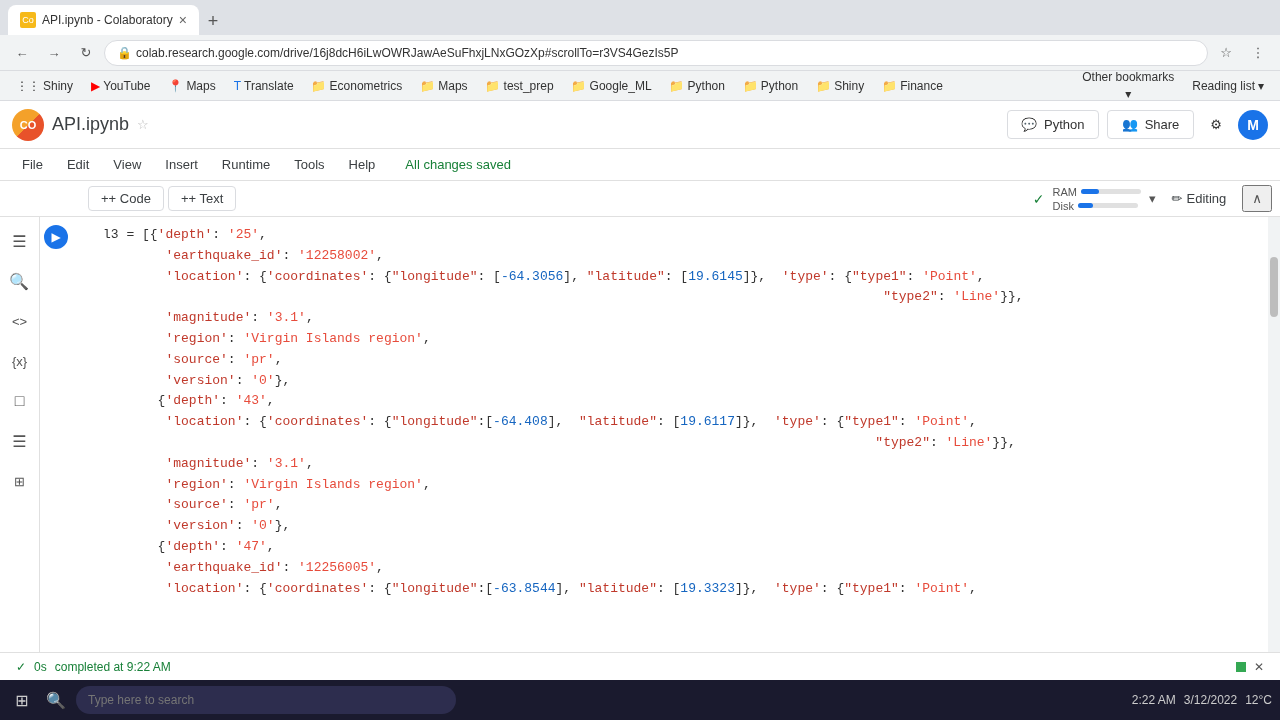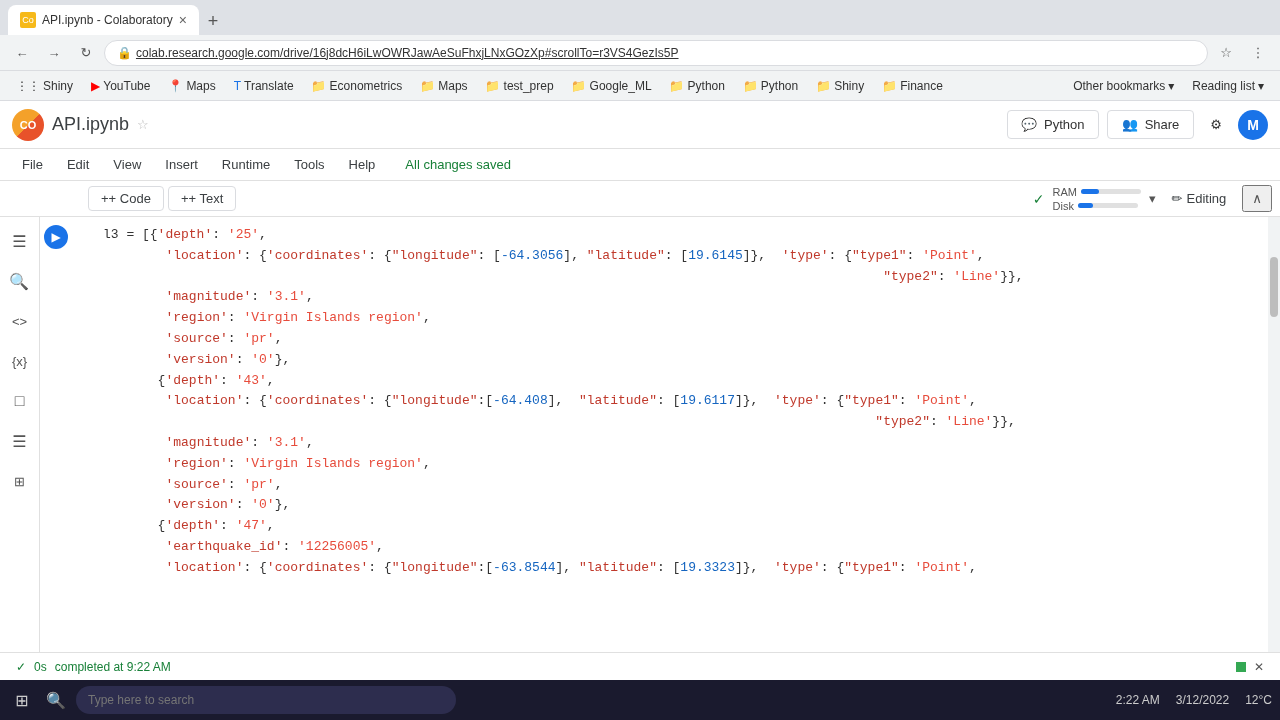--- a/index.html
+++ b/index.html
@@ -2,21 +2,21 @@
 <html><head>
   <meta charset="utf-8">
   <style>
     * { margin: 0; padding: 0; box-sizing: border-box; }
     body { font-family: 'Segoe UI', Arial, sans-serif; background: #fff; width: 1280px; height: 720px; overflow: hidden; font-size: 13px; }
 
     
     .taskbar { height: 40px; background: #1a1a2e; display: flex; align-items: center; padding: 0 8px; gap: 6px; }
     .taskbar-icon { width: 28px; height: 28px; display: flex; align-items: center; justify-content: center; color: #ccc; font-size: 16px; cursor: pointer; }
     .taskbar-search { flex: 1; max-width: 380px; height: 28px; background: #2d2d4e; border: none; border-radius: 14px; color: #ccc; padding: 0 12px; font-size: 12px; }
-    .taskbar-right { margin-left: auto; display: flex; align-items: center; gap: 16px; color: #ccc; font-size: 12px; }
+    .taskbar-right { margin-left: auto; display: flex; align-items: center; gap: 8px; color: #ccc; font-size: 12px; }
 
     
     .browser { display: flex; flex-direction: column; height: 680px; }
     .tab-bar { height: 35px; background: #dee1e6; display: flex; align-items: flex-end; padding: 0 8px; }
     .tab { height: 30px; background: #fff; border-radius: 8px 8px 0 0; padding: 0 12px; display: flex; align-items: center; gap: 6px; font-size: 12px; color: #333; min-width: 180px; }
     .tab .favicon { width: 16px; height: 16px; background: #f6b91a; border-radius: 2px; font-size: 9px; display: flex; align-items: center; justify-content: center; color: white; }
     .tab .close-btn { margin-left: auto; color: #666; cursor: pointer; font-size: 14px; }
     .new-tab-btn { width: 28px; height: 28px; display: flex; align-items: center; justify-content: center; color: #555; font-size: 18px; cursor: pointer; }
 
     .nav-bar { height: 36px; background: #f1f3f4; display: flex; align-items: center; padding: 0 8px; gap: 4px; border-bottom: 1px solid #dadce0; }
@@ -80,21 +80,21 @@
     </div>
     <div class="new-tab-btn">+</div>
   </div>
 
   <div class="nav-bar">
     <div class="nav-btn">←</div>
     <div class="nav-btn">→</div>
     <div class="nav-btn">↻</div>
     <div class="address-bar">
       <span style="color:#188038;margin-right:4px;">🔒</span>
-      <span style="font-size:12px;text-decoration:underline;">colab.research.google.com/drive/16j8dcH6iLwOWRJawAeSuFhxjLNxGOzXp#scrollTo=r3VS4GezIs5P</span>
+      <span style="font-size:12px;">colab.research.google.com/drive/16j8dcH6iLwOWRJawAeSuFhxjLNxGOzXp#scrollTo=r3VS4GezIs5P</span>
     </div>
     <div class="nav-icons">
       <div class="nav-btn">☆</div>
       <div class="nav-btn">⋮</div>
     </div>
   </div>
 
   <div class="bookmarks-bar">
     <div class="bookmark-item">
       <span>⋮⋮</span>
@@ -137,21 +137,21 @@
       <span>Python</span>
     </div>
     <div class="bookmark-item">
       <span>📁</span>
       <span>Shiny</span>
     </div>
     <div class="bookmark-item">
       <span>📁</span>
       <span>Finance</span>
     </div>
-    <div class="bookmark-item" style="margin-left:auto;">
+    <div class="bookmark-item" style="margin-left:auto;flex-direction:column;">
       <span>Other bookmarks</span>
       <span>▾</span>
     </div>
     <div class="bookmark-item">
       <span>Reading list</span>
       <span>▾</span>
     </div>
   </div>
 
   <div class="colab-header">
@@ -239,20 +239,21 @@
     <div class="cell-area" style="position:relative;flex:1;overflow:hidden;background:#fff;">
 
       <div style="position:absolute;left:4px;top:8px;">
         <div class="run-btn active">
           <span>▶</span>
         </div>
       </div>
 
       <div class="code-content" style="user-select:text;">
         <div class="code-line"><span style="color:#333;">l3 = [{</span><span style="color:#c0392b;">'depth'</span><span style="color:#333;">: </span><span style="color:#e74c3c;">'25'</span><span style="color:#333;">,</span></div>
+        <div class="code-line"><span style="color:#333;">        </span><span style="color:#c0392b;">'earthquake_id'</span><span style="color:#333;">: </span><span style="color:#e74c3c;">'12258002'</span><span style="color:#333;">,</span></div>
         <div class="code-line"><span style="color:#333;">        </span><span style="color:#c0392b;">'location'</span><span style="color:#333;">: {</span><span style="color:#c0392b;">'coordinates'</span><span style="color:#333;">: {</span><span style="color:#c0392b;">"longitude"</span><span style="color:#333;">: [</span><span style="color:#1565c0;">-64.3056</span><span style="color:#333;">], </span><span style="color:#c0392b;">"latitude"</span><span style="color:#333;">: [</span><span style="color:#1565c0;">19.6145</span><span style="color:#333;">]}, </span><span style="color:#c0392b;"> 'type'</span><span style="color:#333;">: {</span><span style="color:#c0392b;">"type1"</span><span style="color:#333;">: </span><span style="color:#e74c3c;">'Point'</span><span style="color:#333;">,</span></div>
         <div class="code-line"><span style="color:#333;">                                                                                                    </span><span style="color:#c0392b;">"type2"</span><span style="color:#333;">: </span><span style="color:#e74c3c;">'Line'</span><span style="color:#333;">}},</span></div>
         <div class="code-line"><span style="color:#333;">        </span><span style="color:#c0392b;">'magnitude'</span><span style="color:#333;">: </span><span style="color:#e74c3c;">'3.1'</span><span style="color:#333;">,</span></div>
         <div class="code-line"><span style="color:#333;">        </span><span style="color:#c0392b;">'region'</span><span style="color:#333;">: </span><span style="color:#e74c3c;">'Virgin Islands region'</span><span style="color:#333;">,</span></div>
         <div class="code-line"><span style="color:#333;">        </span><span style="color:#c0392b;">'source'</span><span style="color:#333;">: </span><span style="color:#e74c3c;">'pr'</span><span style="color:#333;">,</span></div>
         <div class="code-line"><span style="color:#333;">        </span><span style="color:#c0392b;">'version'</span><span style="color:#333;">: </span><span style="color:#e74c3c;">'0'</span><span style="color:#333;">},</span></div>
         <div class="code-line"><span style="color:#333;">       {</span><span style="color:#c0392b;">'depth'</span><span style="color:#333;">: </span><span style="color:#e74c3c;">'43'</span><span style="color:#333;">,</span></div>
         <div class="code-line"><span style="color:#333;">        </span><span style="color:#c0392b;">'location'</span><span style="color:#333;">: {</span><span style="color:#c0392b;">'coordinates'</span><span style="color:#333;">: {</span><span style="color:#c0392b;">"longitude"</span><span style="color:#333;">:[</span><span style="color:#1565c0;">-64.408</span><span style="color:#333;">],  </span><span style="color:#c0392b;">"latitude"</span><span style="color:#333;">: [</span><span style="color:#1565c0;">19.6117</span><span style="color:#333;">]}, </span><span style="color:#c0392b;"> 'type'</span><span style="color:#333;">: {</span><span style="color:#c0392b;">"type1"</span><span style="color:#333;">: </span><span style="color:#e74c3c;">'Point'</span><span style="color:#333;">,</span></div>
         <div class="code-line"><span style="color:#333;">                                                                                                   </span><span style="color:#c0392b;">"type2"</span><span style="color:#333;">: </span><span style="color:#e74c3c;">'Line'</span><span style="color:#333;">}},</span></div>
         <div class="code-line"><span style="color:#333;">        </span><span style="color:#c0392b;">'magnitude'</span><span style="color:#333;">: </span><span style="color:#e74c3c;">'3.1'</span><span style="color:#333;">,</span></div>

